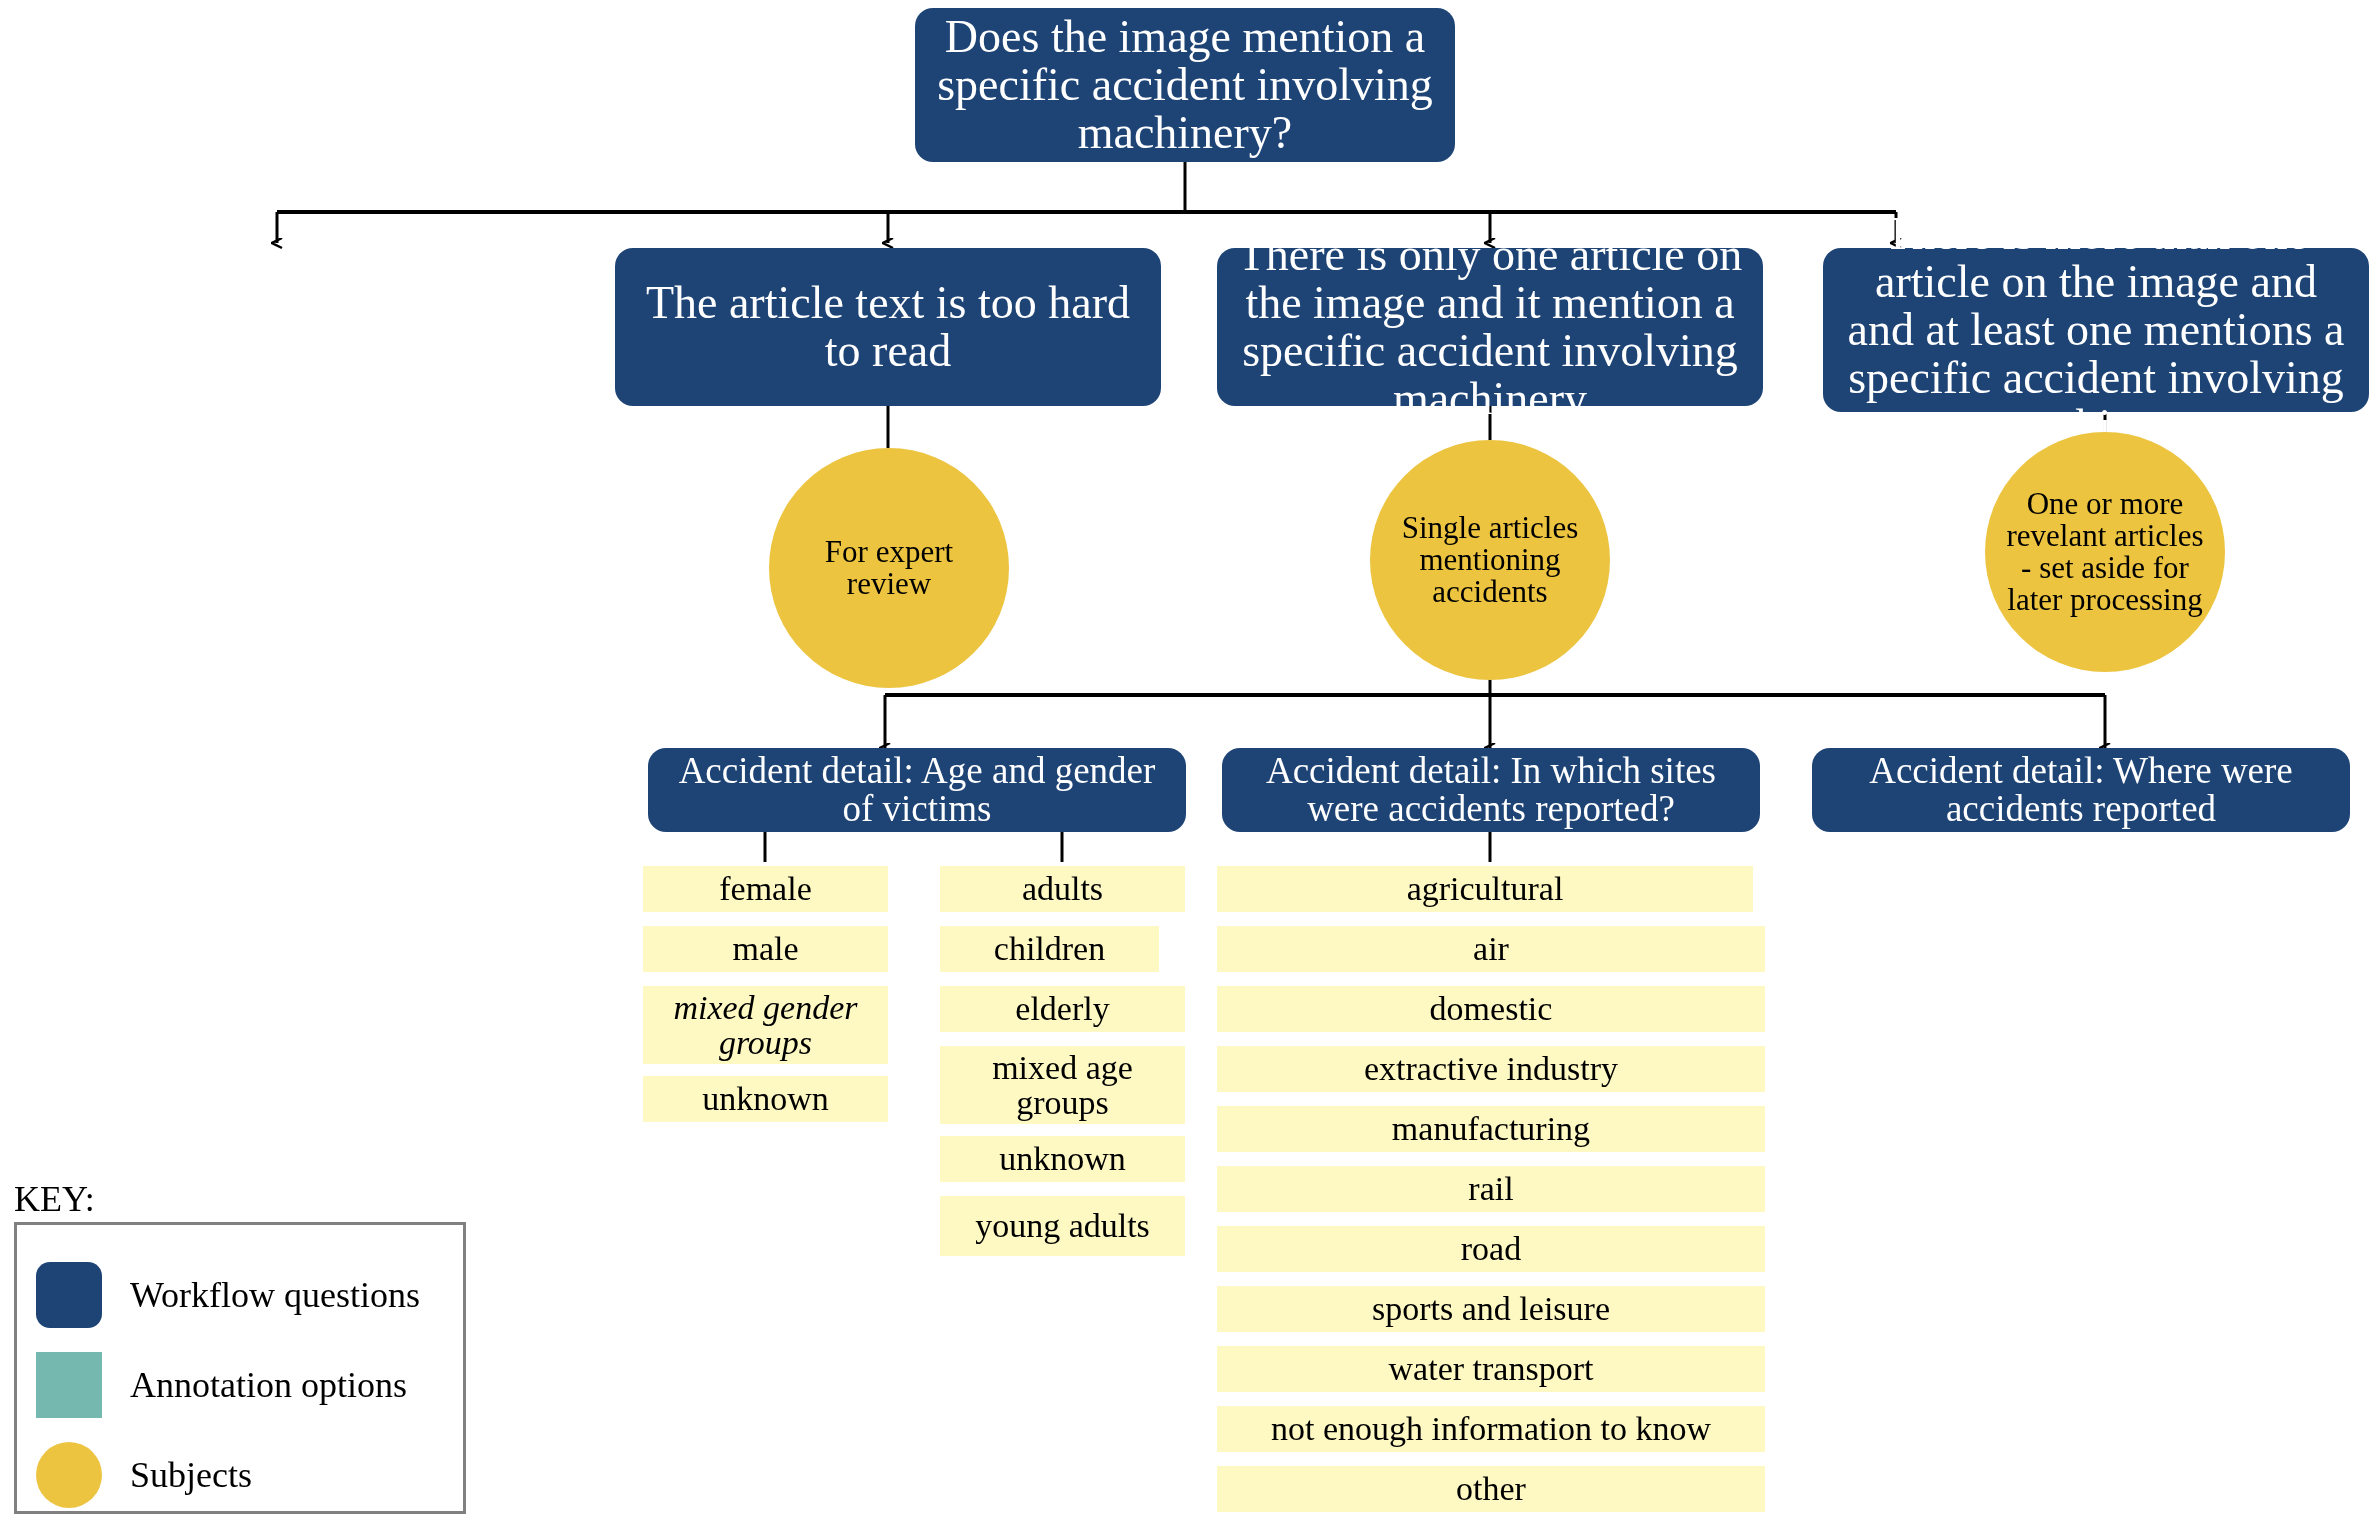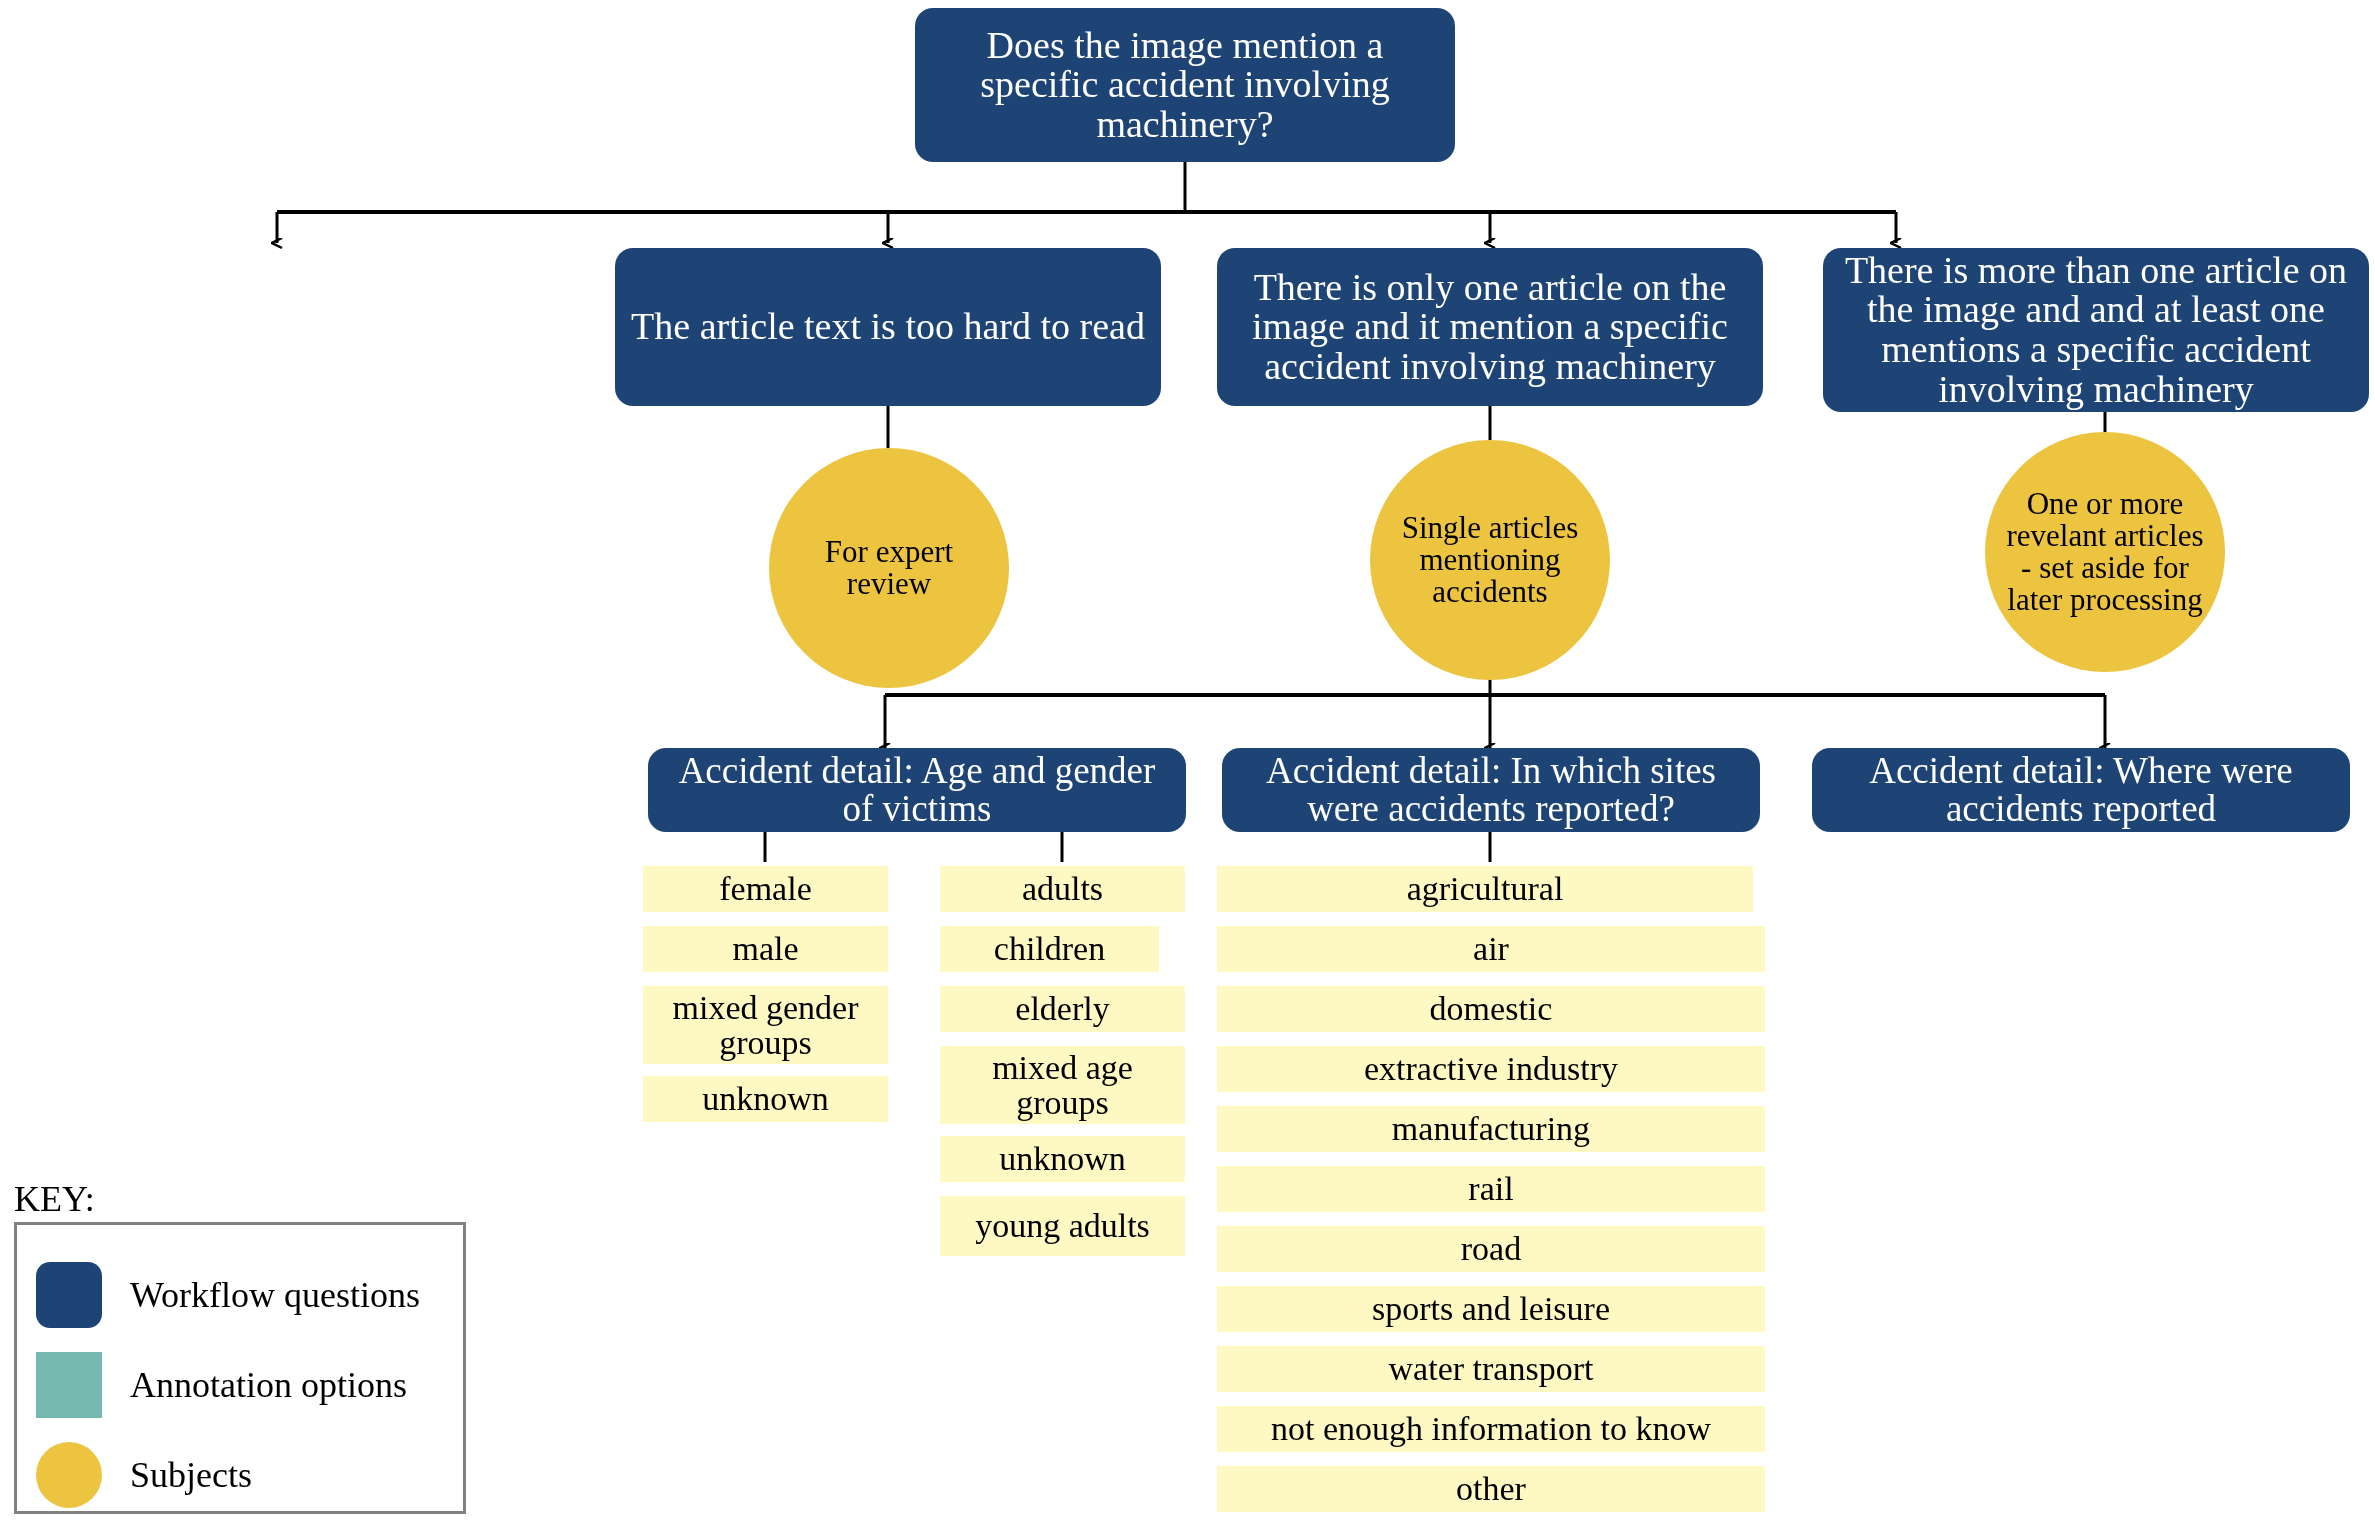--- a/index.html
+++ b/index.html
@@ -31,21 +31,21 @@
     display: flex;
     align-items: center;
     justify-content: center;
     text-align: center;
     line-height: 1.04;
   }
   .qbox {
     background: #1e4476;
     color: #ffffff;
     border-radius: 18px;
-    font-size: 38px;
+    font-size: 46px;
     padding: 6px 14px;
   }
   .circle {
     background: #ecc440;
     color: #000000;
     border-radius: 50%;
     font-size: 31px;
     padding: 0 16px;
   }
   .opt {
@@ -169,21 +169,21 @@
   <div class="node qbox" style="left:1812px; top:748px; width:538px; height:84px; font-size:37px;">
     <span>Accident detail: Where were accidents reported</span>
   </div>
 
   <div class="node opt" style="left:643px; top:866px; width:245px; height:46px;">
     <span>female</span>
   </div>
   <div class="node opt" style="left:643px; top:926px; width:245px; height:46px;">
     <span>male</span>
   </div>
-  <div class="node opt" style="left:643px; top:986px; width:245px; height:78px;">
+  <div class="node opt" style="left:643px; top:986px; width:245px; height:78px;font-style:italic;">
     <span>mixed gender groups</span>
   </div>
   <div class="node opt" style="left:643px; top:1076px; width:245px; height:46px;">
     <span>unknown</span>
   </div>
 
   <div class="node opt" style="left:940px; top:866px; width:245px; height:46px;">
     <span>adults</span>
   </div>
   <div class="node opt" style="left:940px; top:926px; width:219px; height:46px;">

